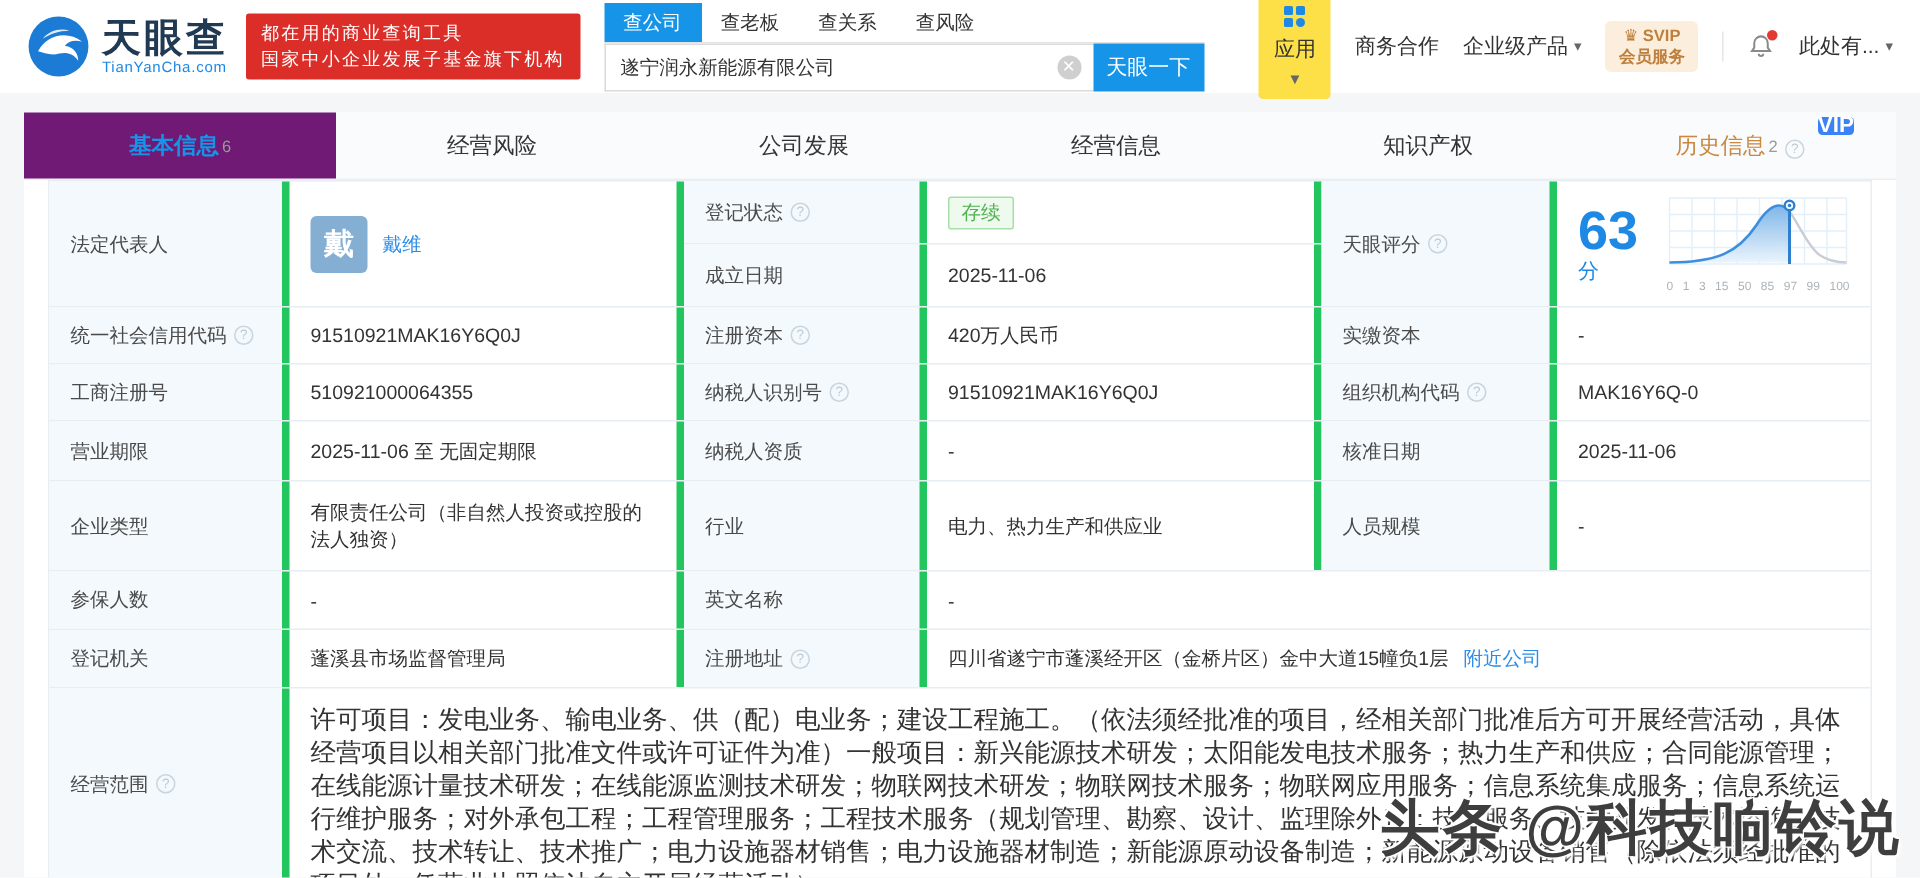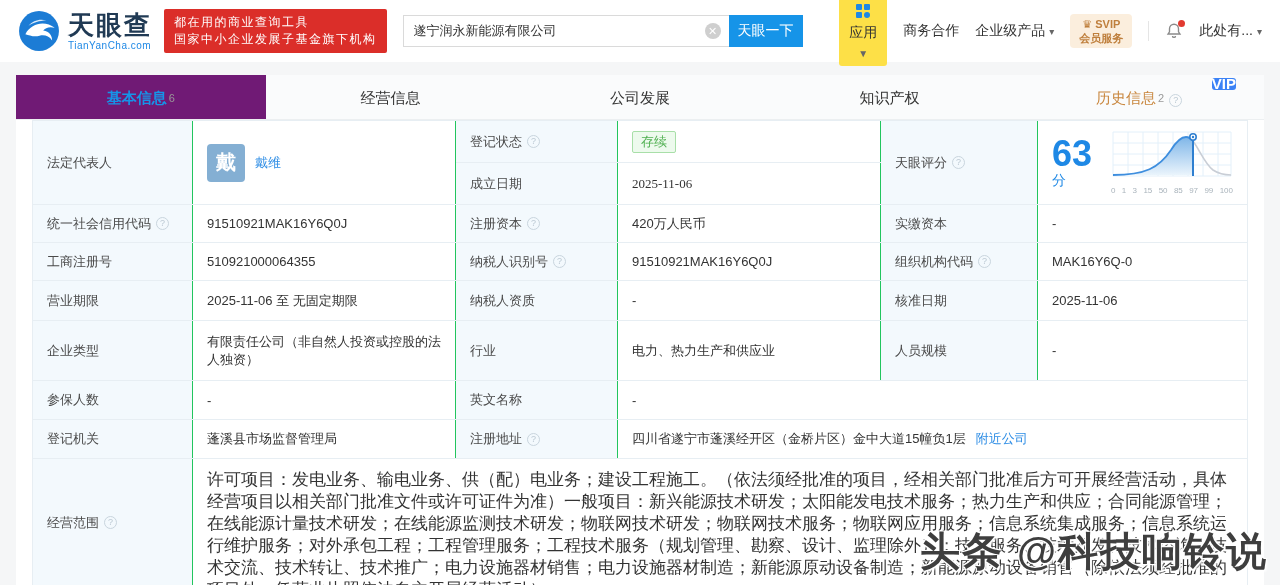--- a/index.html
+++ b/index.html
@@ -44,29 +44,29 @@
   .tab-count { font-size:11px; color:#999; font-weight:normal; margin-left:2px; vertical-align:1px; }
   .tab.hist { color:#C9873F; }
   .vip-badge { position:absolute; top:3px; right:28px; background:#3b82f6; color:#fff; font-size:15px;
     font-weight:bold; line-height:12px; padding:0 0; border-radius:3px; }
   .q-ic { display:inline-block; width:13px; height:13px; border:1px solid #C9D5DE; border-radius:50%;
     color:#BCC9D3; font-size:9px; line-height:11px; text-align:center; margin-left:5px; flex-shrink:0; }
   
   .tbl { margin:0 16px; border:1px solid #E7EEF3; border-bottom:1px solid #E7EEF3; }
   .row { display:flex; border-bottom:1px solid #E7EEF3; }
   .row:last-child { border-bottom:none; }
-  .cell { padding:8px 14px; font-size:13px; border-right:1px solid #22c55e; display:flex; align-items:center; }
+  .cell { padding:8px 14px; font-size:13px; border-right:5px solid #22c55e; display:flex; align-items:center; }
   .lbl { background:#F3F9FD; color:#4A4A4A; flex-shrink:0; }
   .w1 { width:160px; } .w2 { width:263px; } .w3 { width:162px; } .w4 { width:263px; }
   .w5 { width:157px; } .w6 { flex:1; border-right:none; }
   .rowA { height:84px; }
   .rowA .cell { height:100%; }
   .midA { width:425px; display:flex; flex-direction:column; }
   .midA .subrow { display:flex; flex:1; border-bottom:1px solid #E7EEF3; }
-  .midA .subrow:last-child { border-bottom:none;font-family:Liberation Serif, serif; }
+  .midA .subrow:last-child { border-bottom:none; }
   .midA .w3 { width:162px; } .midA .w4 { flex:1; }
   .rowB { height:38px; } .rowC { height:38px; } .rowD { height:40px; }
   .rowE { height:60px; } .rowF { height:39px; } .rowG { height:39px; }
   .rowH { height:127px; }
   .avatar { width:38px; height:38px; background:#84AFD3; border-radius:4px; color:#fff;
     font-size:20px; font-weight:bold; display:flex; align-items:center; justify-content:center; margin-right:10px; flex-shrink:0; }
   .link { color:#2E8DE5; cursor:pointer; }
   .status-badge { color:#52B153; background:#EDFAED; border:1px solid #A8DFA8; border-radius:2px;
     padding:1px 8px; font-size:13px; }
   .score-cell { gap:12px; }
@@ -95,20 +95,26 @@
     <div class="logo-txt">
       <span class="logo-cn">天眼查</span>
       <span class="logo-en">TianYanCha.com</span>
     </div>
   </div>
   <div class="red-badge">
     <div>都在用的商业查询工具</div>
     <div>国家中小企业发展子基金旗下机构</div>
   </div>
   <div class="search-block">
+    <div class="search-tabs">
+      <span class="s-tab active">查公司</span>
+      <span class="s-tab">查老板</span>
+      <span class="s-tab">查关系</span>
+      <span class="s-tab">查风险</span>
+    </div>
     <div class="search-row">
       <input class="search-input" value="遂宁润永新能源有限公司" style="">
       <span class="clear-ic">✕</span>
       <button class="btn-search">天眼一下</button>
     </div>
   </div>
   <div class="header-right">
     <div class="apps-btn">
       <svg width="14" height="14" viewBox="0 0 14 14">
         <rect x="0" y="0" width="6" height="6" rx="1" fill="#1E88E5"></rect>
@@ -142,22 +148,23 @@
       <span class="caret">▾</span>
     </span>
   </div>
 </div>
 
 <div class="card">
   <div class="tabs">
     <div class="tab active">
       <span>基本信息</span><span class="tab-count">6</span>
     </div>
+    <div class="tab"><span>经营风险</span></div>
+    <div class="tab"><span>公司发展</span></div>
     <div class="tab"><span>经营信息</span></div>
-    <div class="tab"><span>公司发展</span></div>
     <div class="tab"><span>知识产权</span></div>
     <div class="tab hist">
       <span class="vip-badge">VIP</span>
       <span>历史信息</span><span class="tab-count">2</span><span class="q-ic">?</span>
     </div>
   </div>
 
   <div class="tbl">
 
     <div class="row rowA">

